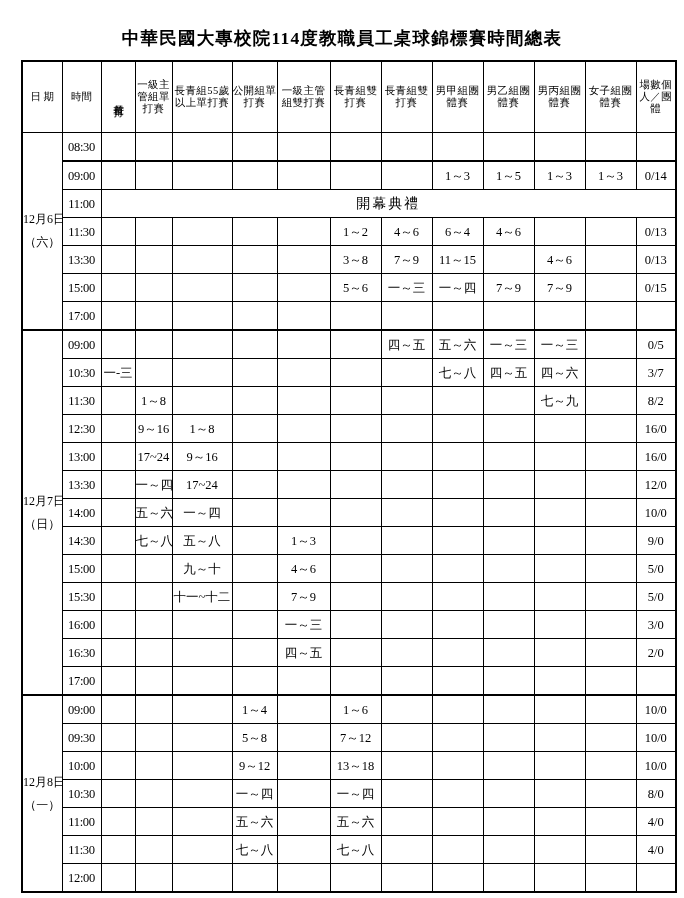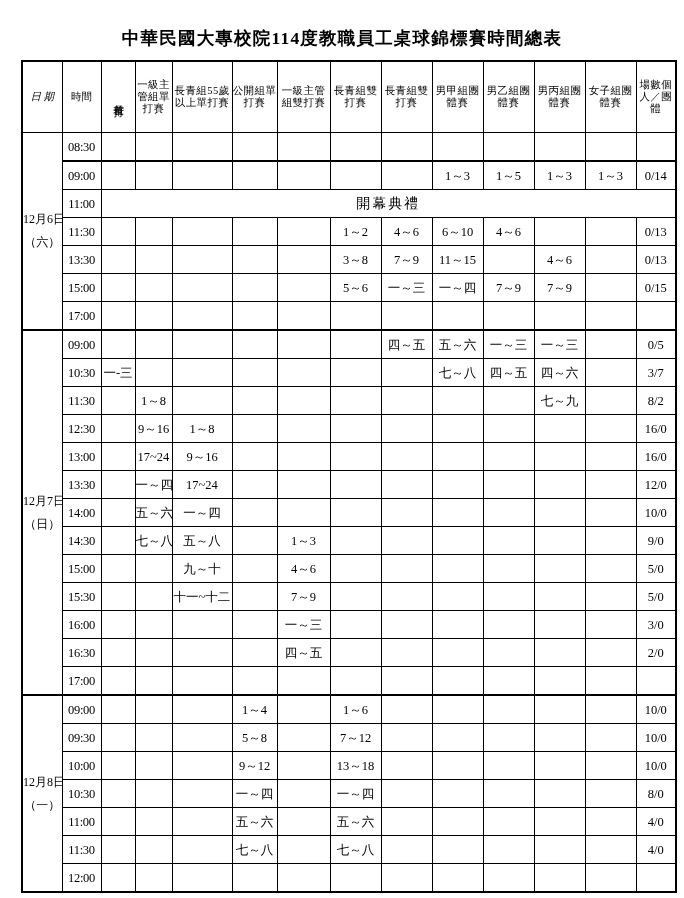--- a/index.html
+++ b/index.html
@@ -141,21 +141,21 @@
   }
 
   
   tr.block-start > td,
   tr.block-start > th {
     border-top: 2.4px solid #000;
   }
   thead tr th { border-bottom: 1.6px solid #000; }
 
   td.date-cell { border-right: 1.6px solid #000; }
-  thead th.h-date { border-right: 1.6px solid #000; font-style: italic; }
+  thead th.h-date { border-right: 1.6px solid #000; }
 
   
   td.cnt, th.h-cnt { border-left: 1.4px solid #000; }
 
   .footer-note {
     padding: 10px 21px 0 52px;
     font-size: 12.5px;
     letter-spacing: 0.3px;
     white-space: nowrap;
     font-family: "Liberation Serif", "DejaVu Serif", serif;
@@ -272,21 +272,21 @@
           </tr>
           <tr>
             <td class="time-cell">11:30</td>
             <td></td>
             <td></td>
             <td></td>
             <td></td>
             <td></td>
             <td>1～2</td>
             <td>4～6</td>
-            <td>6～10</td>
+            <td>6～4</td>
             <td>4～6</td>
             <td></td>
             <td></td>
             <td class="cnt">0/13</td>
           </tr>
           <tr>
             <td class="time-cell">13:30</td>
             <td></td>
             <td></td>
             <td></td>

